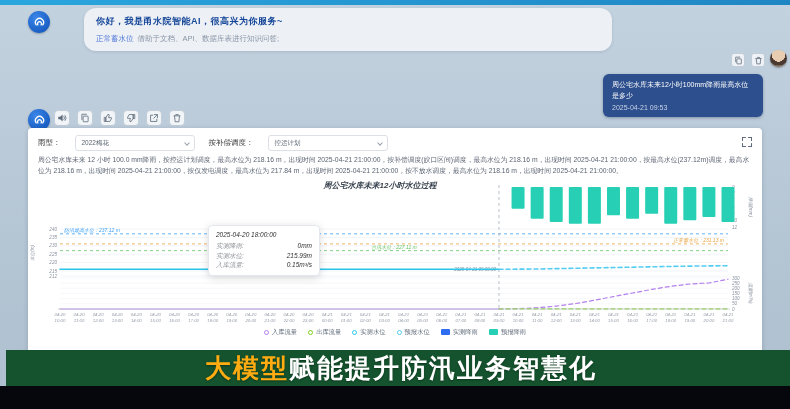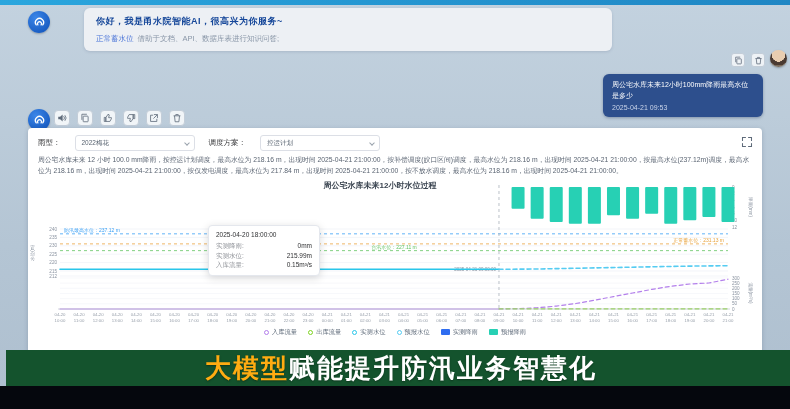--- a/index.html
+++ b/index.html
@@ -16,21 +16,21 @@
     display:flex; align-items:center; justify-content:center; box-shadow:0 1px 2px rgba(0,0,0,.25); }
   .ai-avatar svg { width:13px; height:13px; }
   .ai-avatar.a1 { left:28px; top:11px; }
   .ai-avatar.a2 { left:28px; top:109px; }
   .user-avatar { position:absolute; left:770px; top:50px; width:17px; height:17px; border-radius:50%;
     background:radial-gradient(circle at 50% 30%,#e9cdb0 0 45%,#4a3a32 46% 70%,#7a6a5a 71%);
     box-shadow:0 1px 2px rgba(0,0,0,.3); }
 
   
   .greeting { position:absolute; left:84px; top:8px; width:528px; min-height:41px;
-    background:#edf0f4; border-radius:6px; padding:7px 12px; box-shadow:0 1px 3px rgba(60,80,110,.18); }
+    background:#edf0f4; border-radius:12px; padding:7px 12px; box-shadow:0 1px 3px rgba(60,80,110,.18); }
   .greeting .title { font-size:9px; font-weight:bold; color:#17489a; letter-spacing:.5px; }
   .greeting .sub { margin-top:6px; font-size:7.5px; }
   .greeting .tag { color:#4a74d8; margin-right:4px; }
   .greeting .desc { color:#8a97a8;text-align:right; }
 
   
   .msg-btn { position:absolute; width:14px; height:14px; border:1px solid #c3cdd8; border-radius:3px;
     background:#eef2f6; display:flex; align-items:center; justify-content:center; cursor:pointer; }
   .msg-btn svg { width:9px; height:9px; }
   .user-bubble { position:absolute; left:603px; top:74px; width:160px;
@@ -52,21 +52,21 @@
   .select { position:relative; width:120px; height:16px; border:1px solid #dcdfe6; border-radius:3px;
     background:#fff; display:flex; align-items:center; padding:0 14px 0 6px; cursor:pointer; }
   .select .val { font-size:6.5px; color:#5a6572; }
   .select .caret { position:absolute; right:5px; top:5px; width:4px; height:4px;
     border-left:1px solid #9aa3ad; border-bottom:1px solid #9aa3ad; transform:rotate(-45deg); }
   .expand-btn { position:absolute; right:8px; top:2px; width:14px; height:14px; background:none; border:none; cursor:pointer; }
   .expand-btn svg { width:12px; height:12px; }
 
   .summary { margin:3px 10px 0; font-size:6.8px; line-height:1.6; color:#5a6472; }
 
-  .chart-wrap { position:relative; margin-top:2px; height:148px; }
+  .chart-wrap { position:relative; margin-top:2px; height:148px;font-style:italic; }
   .chart-title { position:absolute; left:0; right:30px; top:1px; text-align:center;
     font-size:8px; font-weight:600; color:#3a4450; pointer-events:none; }
   .tooltip { position:absolute; left:180px; top:46px; width:112px; background:#fff;
     border:1px solid #e4e7ed; border-radius:4px; box-shadow:0 2px 8px rgba(0,0,0,.15);
     padding:5px 7px; font-size:6.5px; z-index:5; }
   .tooltip .tt-time { color:#303133; margin-bottom:3px; }
   .tooltip .tt-row { display:flex; justify-content:space-between; color:#909399; line-height:1.5; }
   .tooltip .tt-row .v { color:#303133; }
 
   .legend { display:flex; justify-content:center; align-items:center; gap:11px; margin-top:1px; }
@@ -165,21 +165,21 @@
   </button>
 </div>
 
 <div class="panel">
   <div class="filters">
     <span class="f-label">雨型：</span>
     <div class="select">
       <span class="val">2022梅花</span>
       <span class="caret"></span>
     </div>
-    <span class="f-label">调度方案：</span>
+    <span class="f-label">按补偿调度：</span>
     <div class="select">
       <span class="val">控运计划</span>
       <span class="caret"></span>
     </div>
     <button class="expand-btn">
       <svg viewBox="0 0 16 16" fill="none" stroke="#5f6b7a" stroke-width="1.4" stroke-linecap="round">
         <path d="M2 6V2h4M10 2h4v4M14 10v4h-4M6 14H2v-4"></path>
       </svg>
     </button>
   </div>

